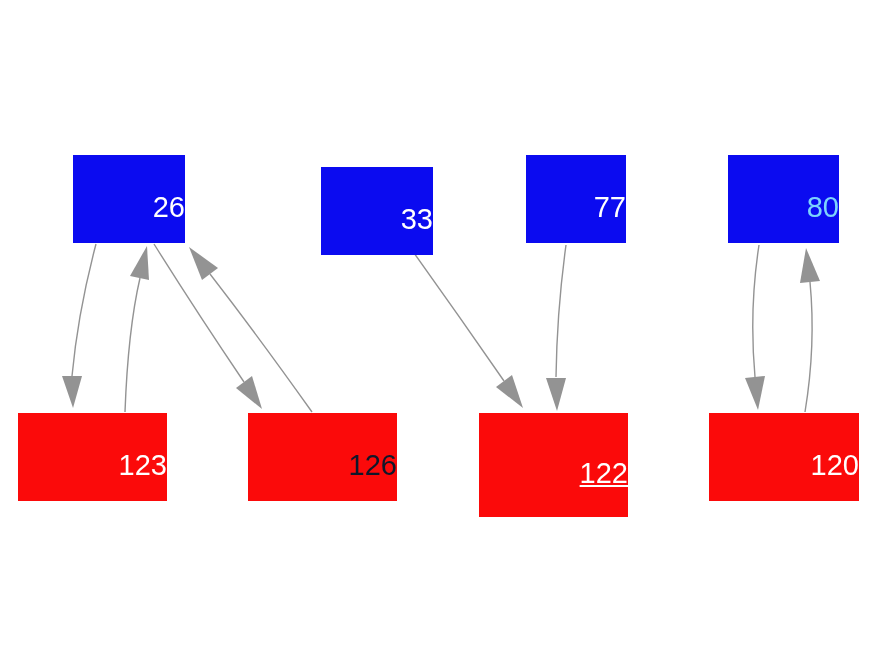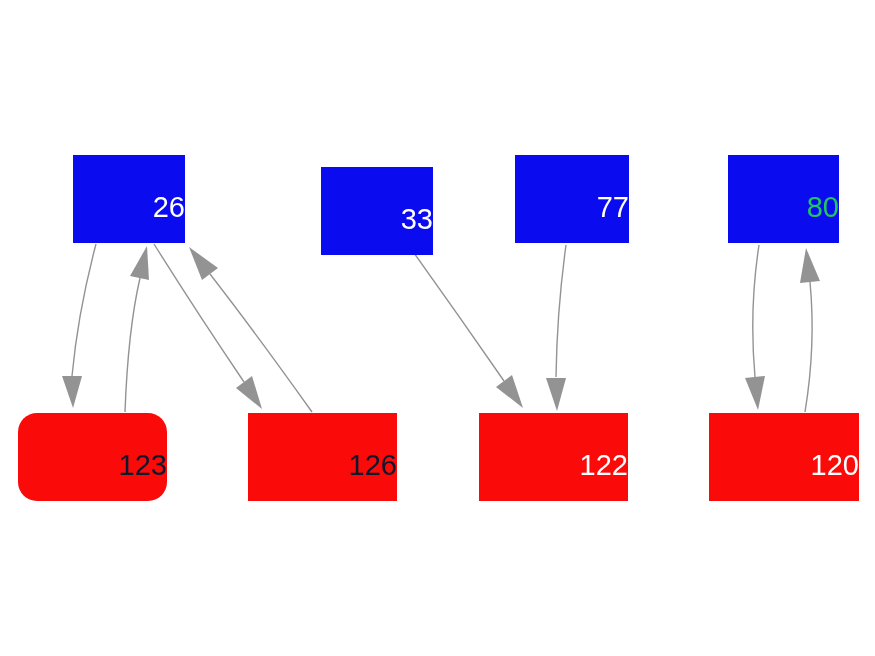--- a/index.html
+++ b/index.html
@@ -22,25 +22,25 @@
     align-items: center;
     justify-content: flex-end;
     box-sizing: border-box;
     padding-top: 16px;
     font-size: 29px;
     line-height: 1;
     user-select: none;
   }
   #n26  { left: 73px;  top: 155px; width: 112px; height: 88px; }
   #n33  { left: 321px; top: 155px; width: 112px; height: 88px; margin-top: 12px; }
-  #n77  { left: 515px; top: 155px; width: 114px; height: 88px; }
+  #n77  { left: 526px; top: 155px; width: 100px; height: 88px; }
   #n80  { left: 728px; top: 155px; width: 111px; height: 88px; }
   #n123 { left: 18px;  top: 413px; width: 149px; height: 88px; }
   #n126 { left: 248px; top: 413px; width: 149px; height: 88px; }
-  #n122 { left: 479px; top: 413px; width: 149px; height: 88px; }
+  #n122 { left: 479px; top: 413px; width: 149px; height: 104px; text-decoration: underline; }
   #n120 { left: 709px; top: 413px; width: 150px; height: 88px; }
 </style>
 </head>
 <body>
 
 <div class="canvas" style="background-color: rgb(255, 255, 255);">
 
   <svg class="edges-layer" width="875" height="656" viewBox="0 0 875 656" xmlns="http://www.w3.org/2000/svg">
 
     <path class="edge" d="M 96 244 Q 78 312 72 376" stroke="#939393"></path>
@@ -73,25 +73,25 @@
   </div>
 
   <div class="node" id="n33" style="background-color: rgb(11, 11, 240); color: rgb(255, 255, 255);">
     <span>33</span>
   </div>
 
   <div class="node" id="n77" style="background-color: rgb(11, 11, 240); color: rgb(255, 255, 255);">
     <span>77</span>
   </div>
 
-  <div class="node" id="n80" style="background-color: rgb(11, 11, 240); color: #22c55e;">
+  <div class="node" id="n80" style="background-color: rgb(11, 11, 240); color: #7dd3fc;">
     <span>80</span>
   </div>
 
-  <div class="node" id="n123" style="background-color: rgb(251, 10, 10); color: #0f172a; border-radius: 19px;">
+  <div class="node" id="n123" style="background-color: rgb(251, 10, 10); color: #ffffff;">
     <span>123</span>
   </div>
 
   <div class="node" id="n126" style="background-color: rgb(251, 10, 10); color: #0f172a;">
     <span>126</span>
   </div>
 
   <div class="node" id="n122" style="background-color: rgb(251, 10, 10); color: rgb(255, 255, 255);">
     <span>122</span>
   </div>

